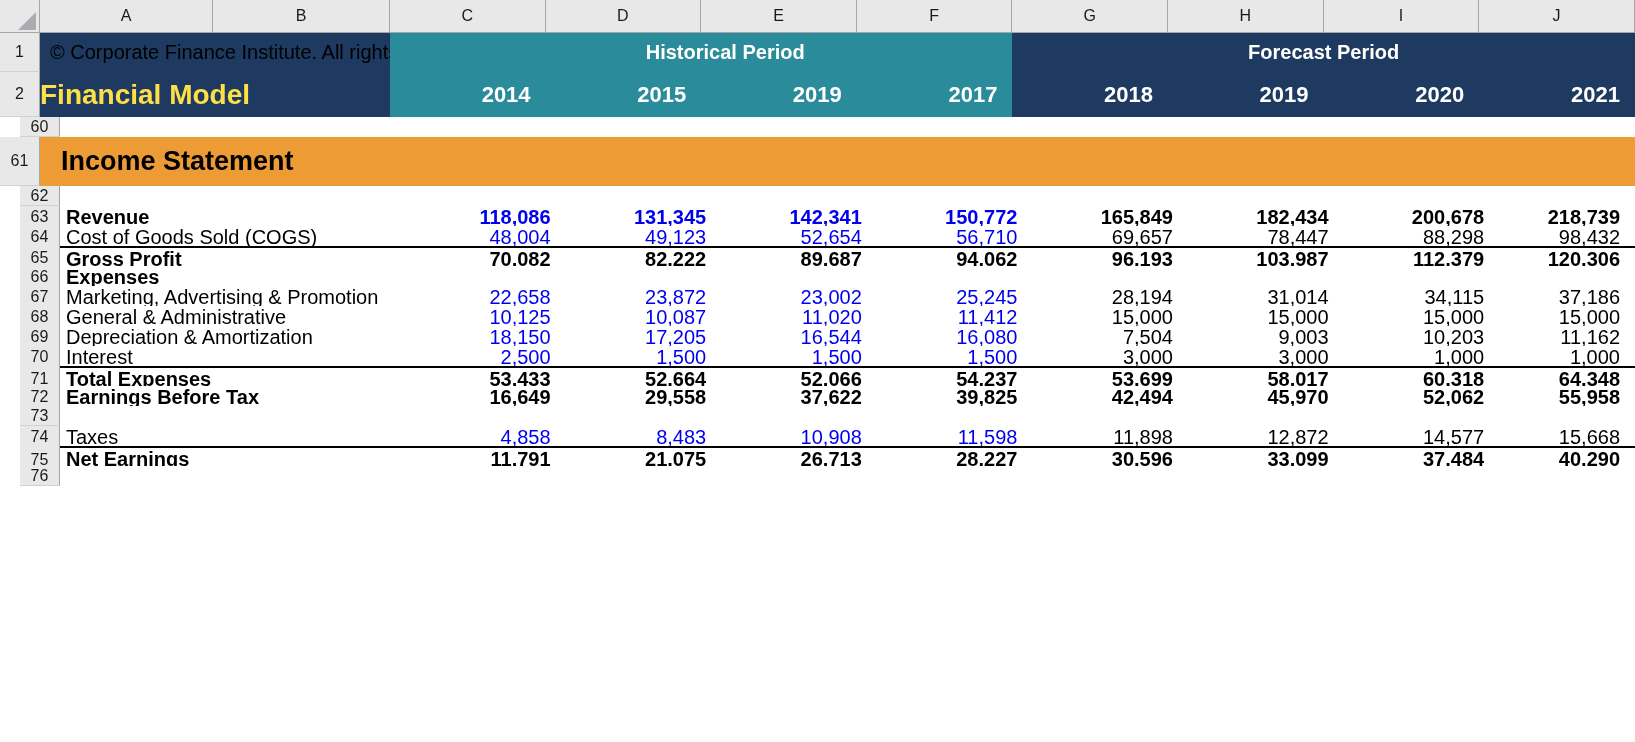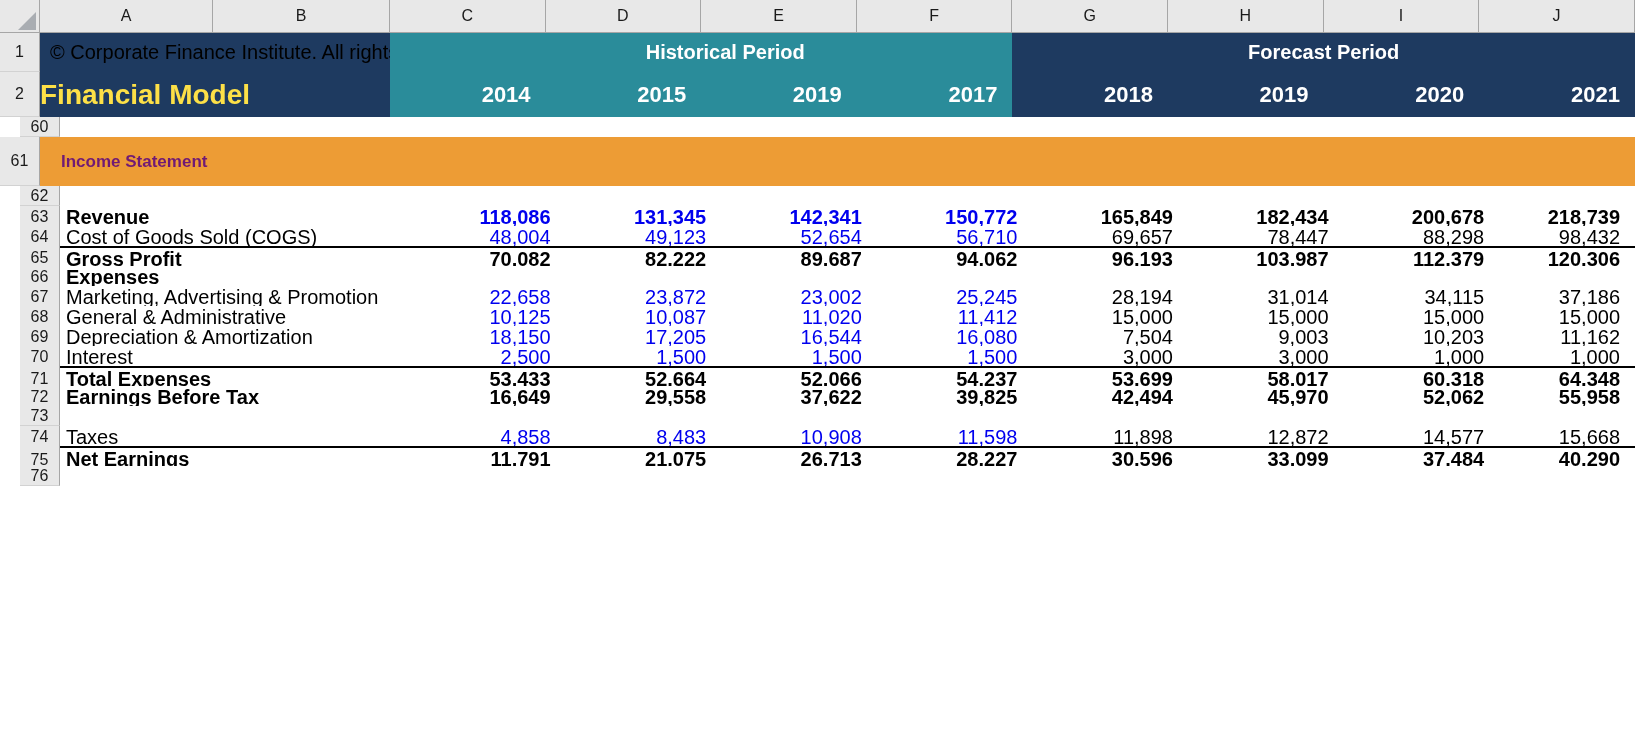--- a/index.html
+++ b/index.html
@@ -29,21 +29,21 @@
   .hist  { background:var(--teal);padding-left:48px; }
   .fcst  { background:var(--navy); }
   .copyright { color:#fff; font-size:15px; display:flex; align-items:center; padding-left:10px; white-space:nowrap; }
   .title { color:#fde047; font-size:28px; font-weight:bold; display:flex; align-items:center; }
   .period-hdr { color:#fff; font-weight:bold; font-size:20px; display:flex; align-items:center; justify-content:center; }
   .hist-hdr { grid-column:2/6; } .fcst-hdr { grid-column:6/10; }
   .year { color:#fff; font-weight:bold; font-size:22px; display:flex; align-items:center;
     justify-content:flex-end; padding-right:15px; }
   
   .section-bar { grid-column:1/-1; background:var(--orange); display:flex; align-items:center; padding-left:21px; }
-  .section-label { color:#701a75; font-size:17px; font-weight:bold; }
+  .section-label { color:#000000; font-size:27px; font-weight:bold; }
   
   .cell { font-size:20px; color:#000; display:flex; align-items:center; }
   .label { grid-column:1; padding-left:6px; white-space:nowrap; overflow:hidden; }
   .num { justify-content:flex-end; text-align:right; padding-right:15px; }
   .b { font-weight:bold; }
   .blue { color:var(--input-blue); }
   .bt { border-top:2px solid #000; }
   .bb { border-bottom:2px solid #000; }
   .bbd { border-bottom:4px double #000; }
 </style>

